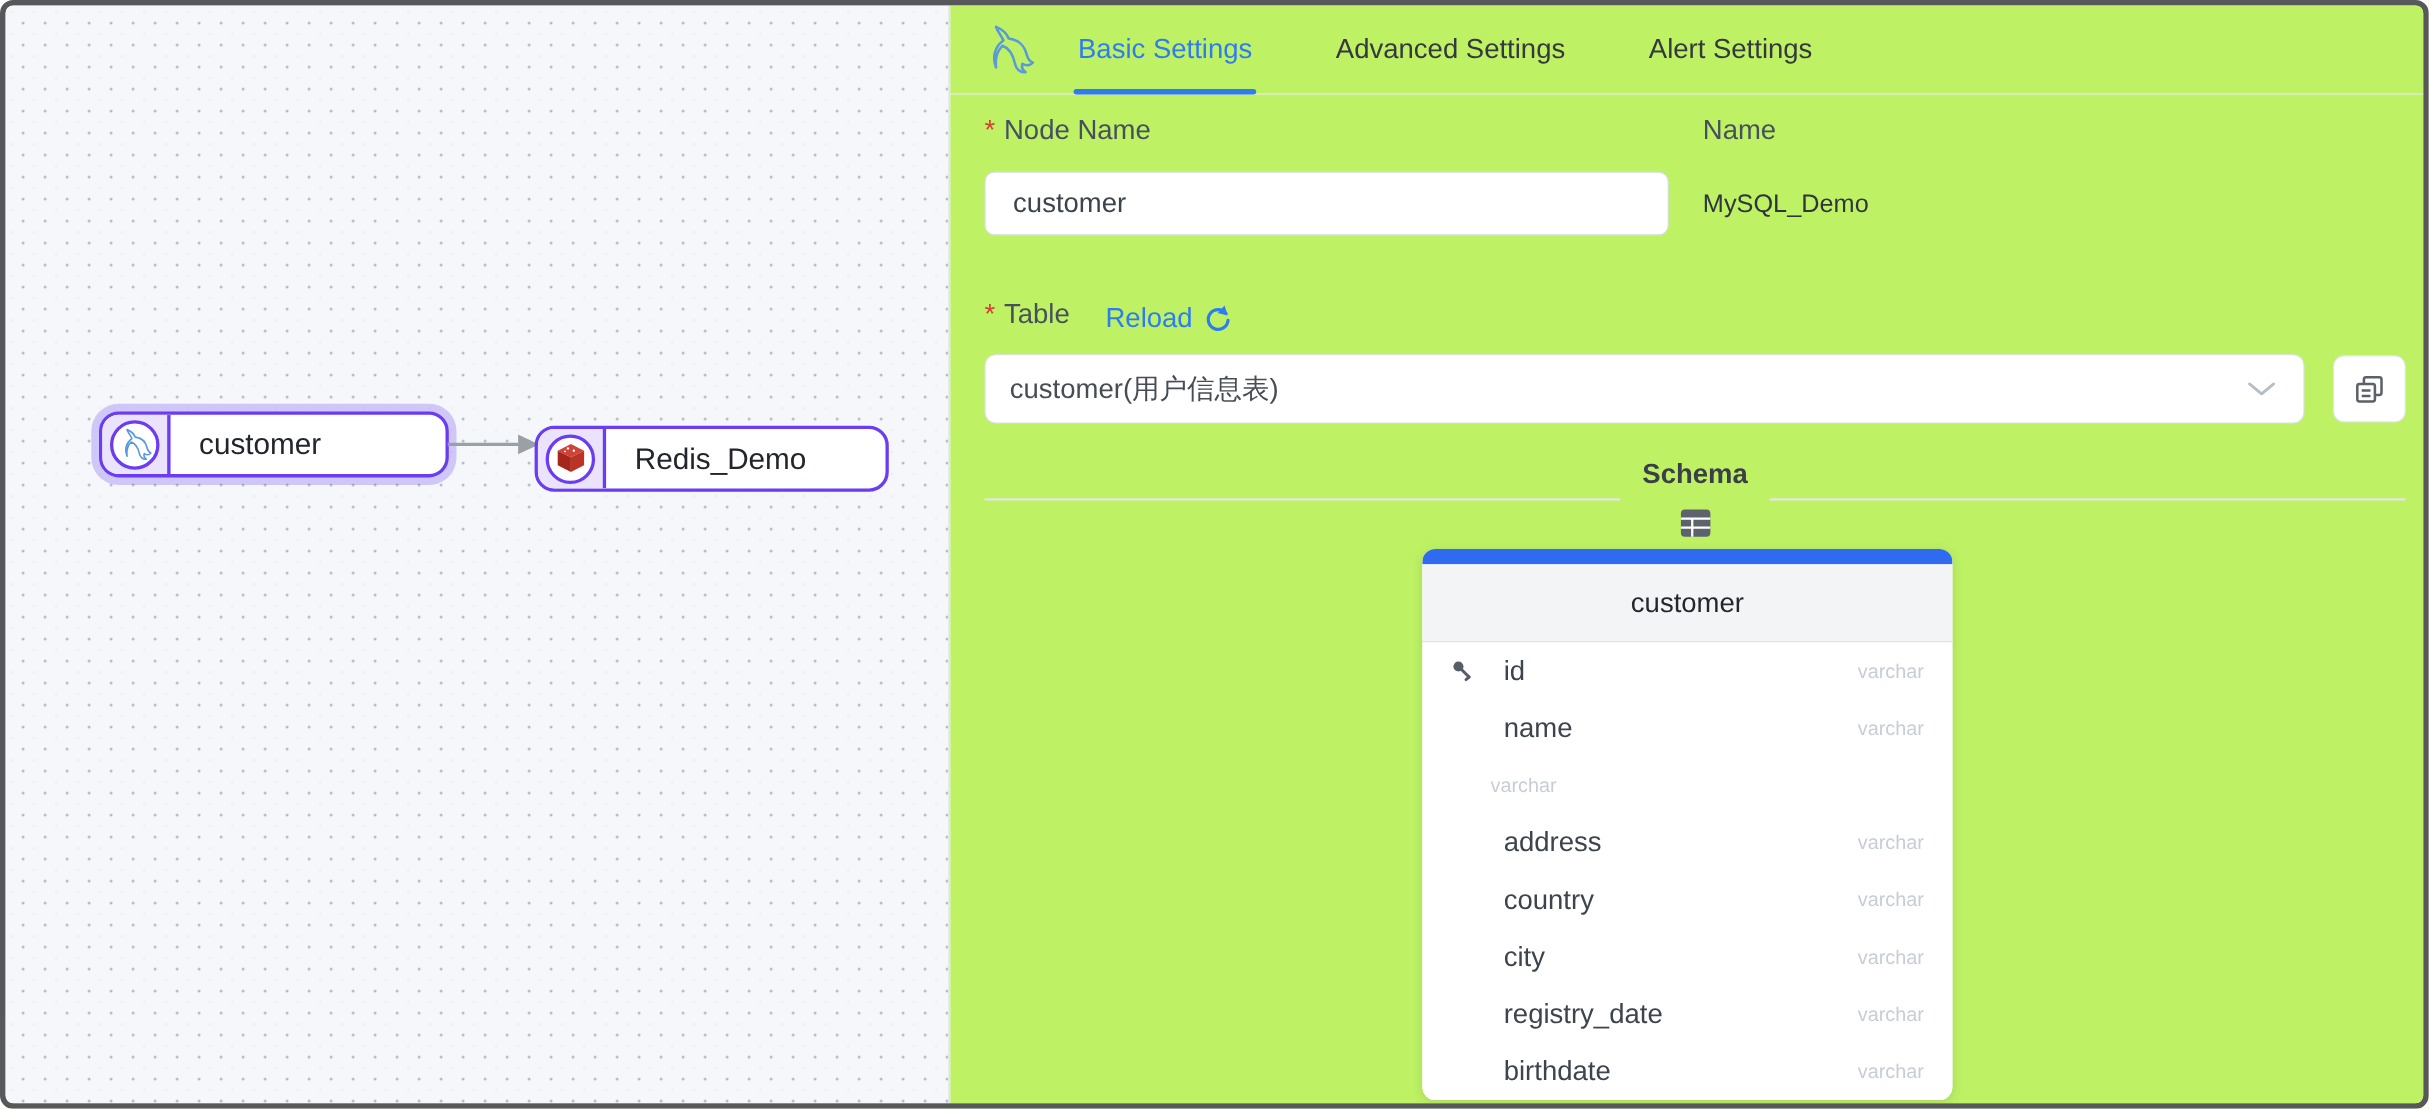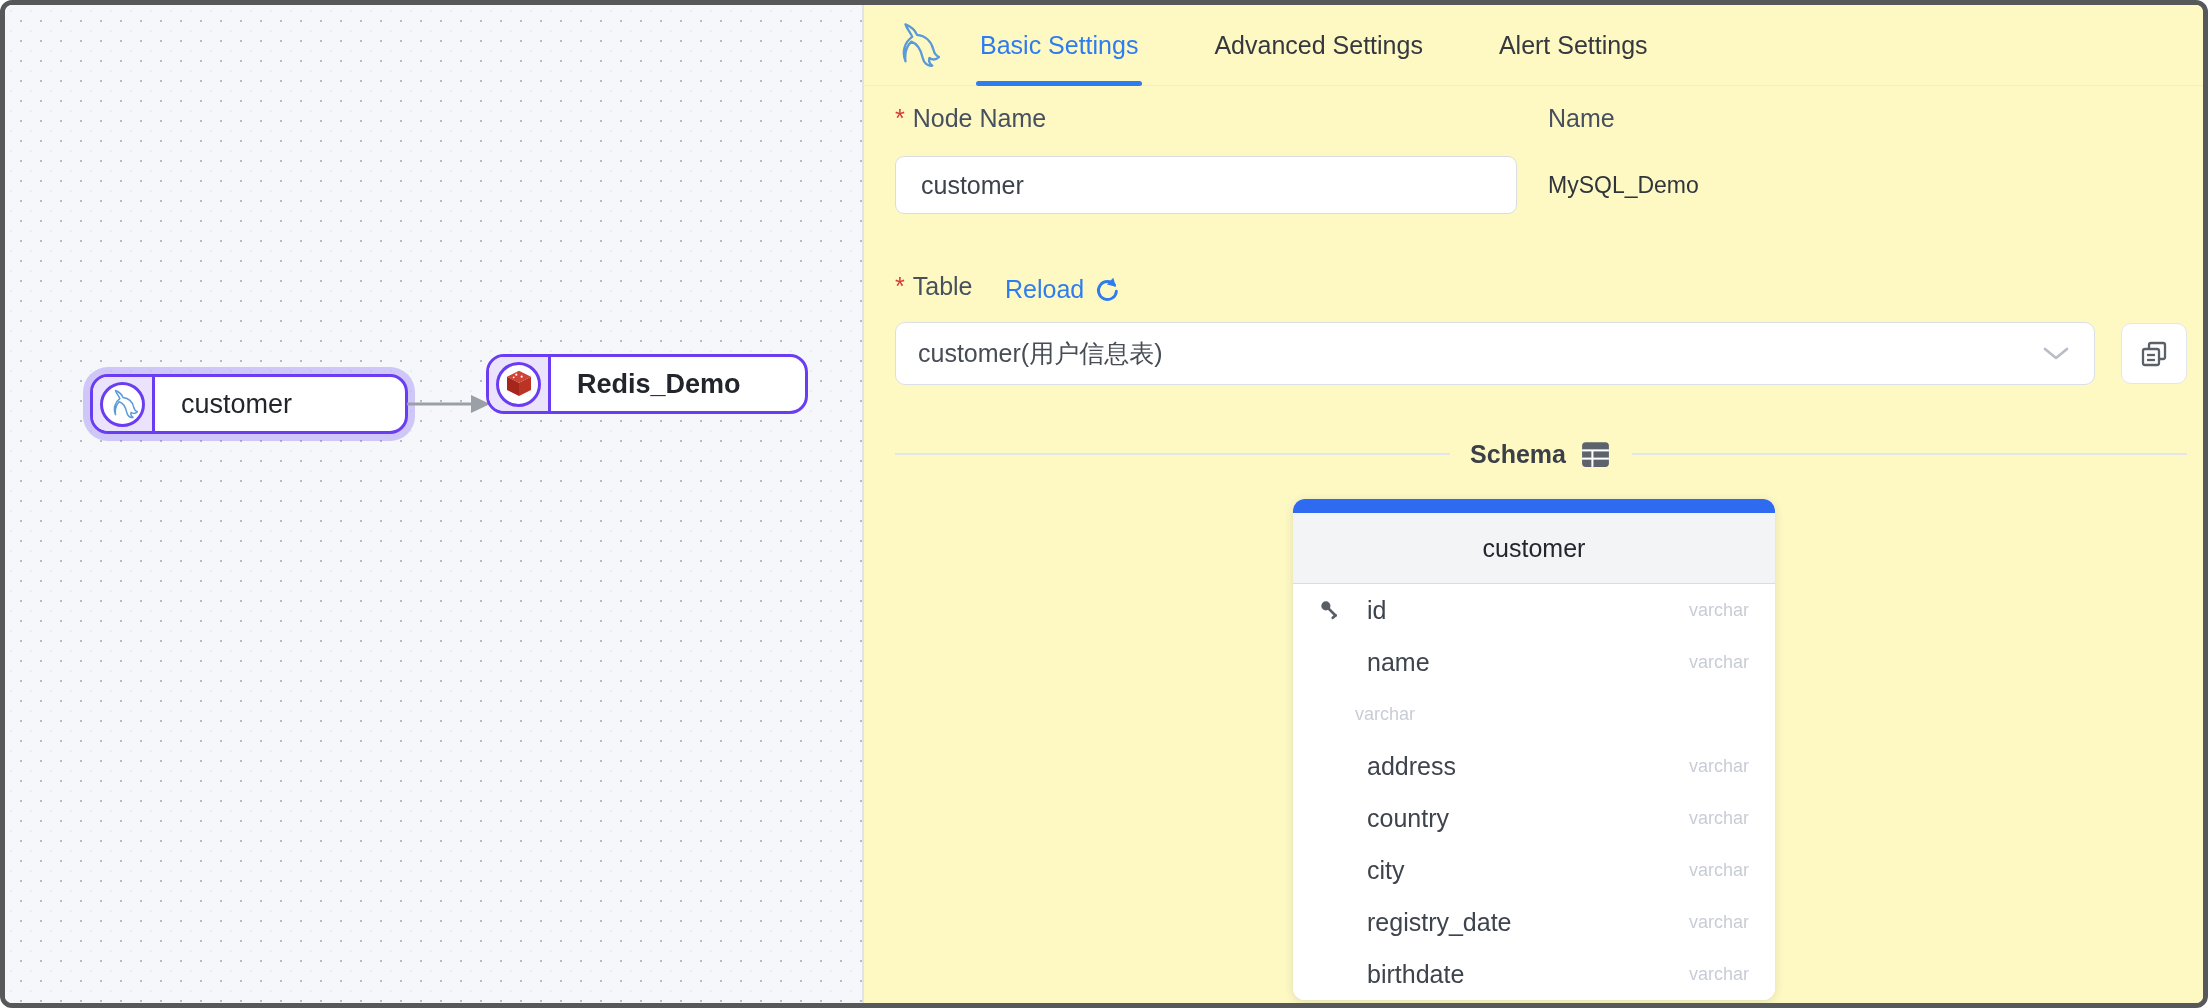--- a/index.html
+++ b/index.html
@@ -33,21 +33,21 @@
     border-radius:50%; display:flex; align-items:center; justify-content:center;
   }
   .node-label {
     display:flex; align-items:center; padding:0 26px;
     font-size:27px; color:#22262c;
   }
   .edge { position:absolute; }
   
   .v-divider { width:2px; background:#e0e3e9; height:100%; }
   
-  .panel { position:relative; flex:1; background:#fef9c3; }
+  .panel { position:relative; flex:1; background:#bef264; }
   .tabbar {
     position:absolute; top:0; left:0; right:0; height:81px;
     border-bottom:1px solid #e9ebef;
     display:flex; align-items:center; padding-left:30px;
   }
   .tabbar .db-logo { margin-right:40px; display:flex; }
   .tab {
     position:relative; height:81px; display:flex; align-items:center;
     margin-right:76px; font-size:25px; font-weight:500; color:#35393f; cursor:pointer;
   }
@@ -76,21 +76,21 @@
   .icon-btn {
     position:absolute; border:1.5px solid #e3e6ec; border-radius:10px; background:#fff;
     display:flex; align-items:center; justify-content:center; cursor:pointer;
   }
   .section-divider {
     position:absolute; display:flex; align-items:center;
   }
   .section-divider .line { flex:1; height:1.5px; background:#e3e6ea; }
   .section-divider .mid {
     display:flex; align-items:center; gap:13px; margin:0 20px;
-    font-size:25px; font-weight:700; color:#3b4048;
+    font-size:25px; font-weight:700; color:#3b4048;flex-direction:column;
   }
   
   .schema-card {
     position:absolute; width:482px; background:#fff; border-radius:12px;
     box-shadow:0 2px 10px rgba(40,50,70,0.14); overflow:hidden;
   }
   .card-topbar { height:14px; background:#2e6bf0; }
   .card-header {
     height:71px; background:#f3f4f6; border-bottom:1.5px solid #d9dce1;
     display:flex; align-items:center; justify-content:center;
@@ -136,21 +136,21 @@
         </div>
       </div>
       <div class="node-label">customer</div>
     </div>
 
     <svg class="edge" style="left:398px; top:384px;" width="90" height="30">
       <line x1="4" y1="15" x2="70" y2="15" stroke="#9ba0a6" stroke-width="3"></line>
       <polygon points="68,6 87,15 68,24" fill="#9ba0a6"></polygon>
     </svg>
 
-    <div class="flow-node" style="left:481px; top:349px; width:322px;font-weight:bold;">
+    <div class="flow-node" style="left:481px; top:382px; width:322px;">
       <div class="node-icon-section">
         <div class="node-icon-circle">
           <svg width="32" height="32">
               <use href="#redis-cube"></use>
             </svg>
         </div>
       </div>
       <div class="node-label">Redis_Demo</div>
     </div>
   </div>

